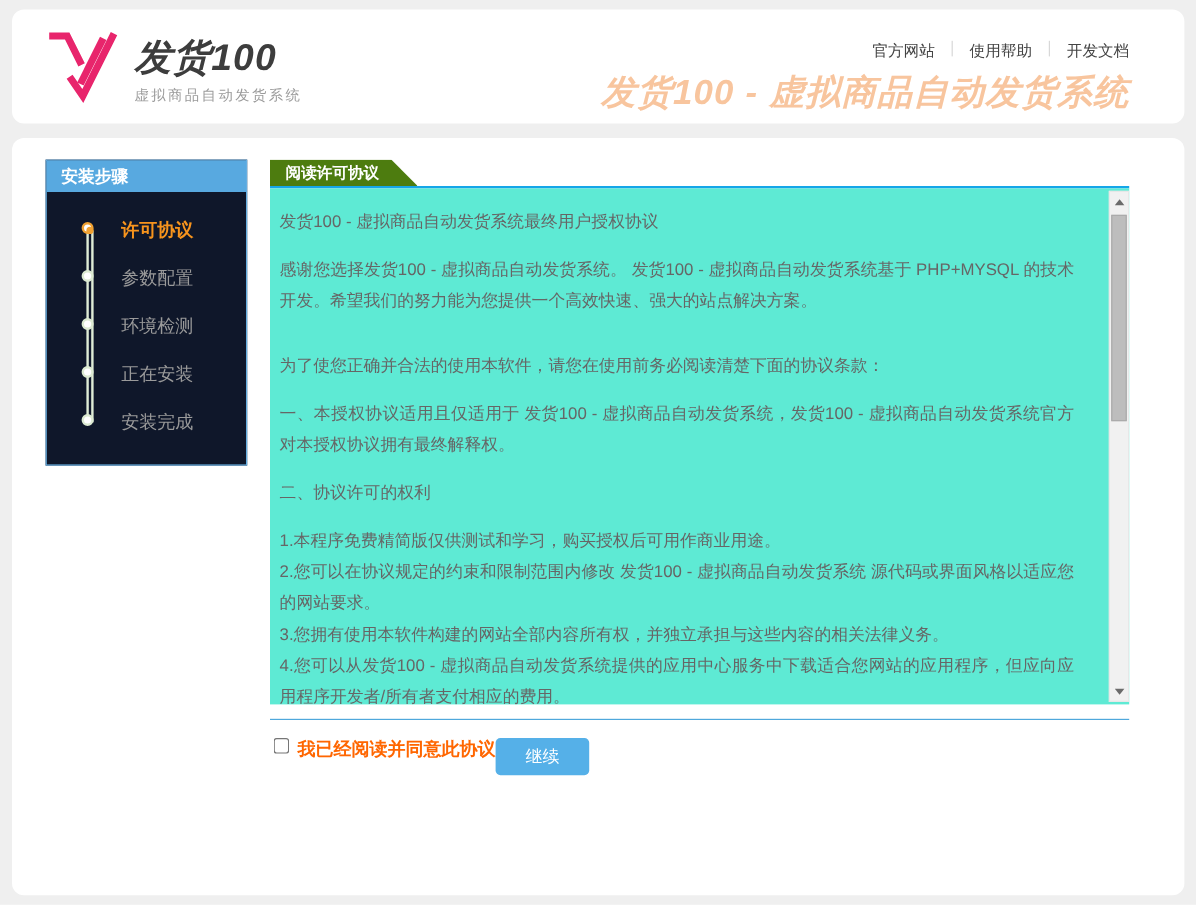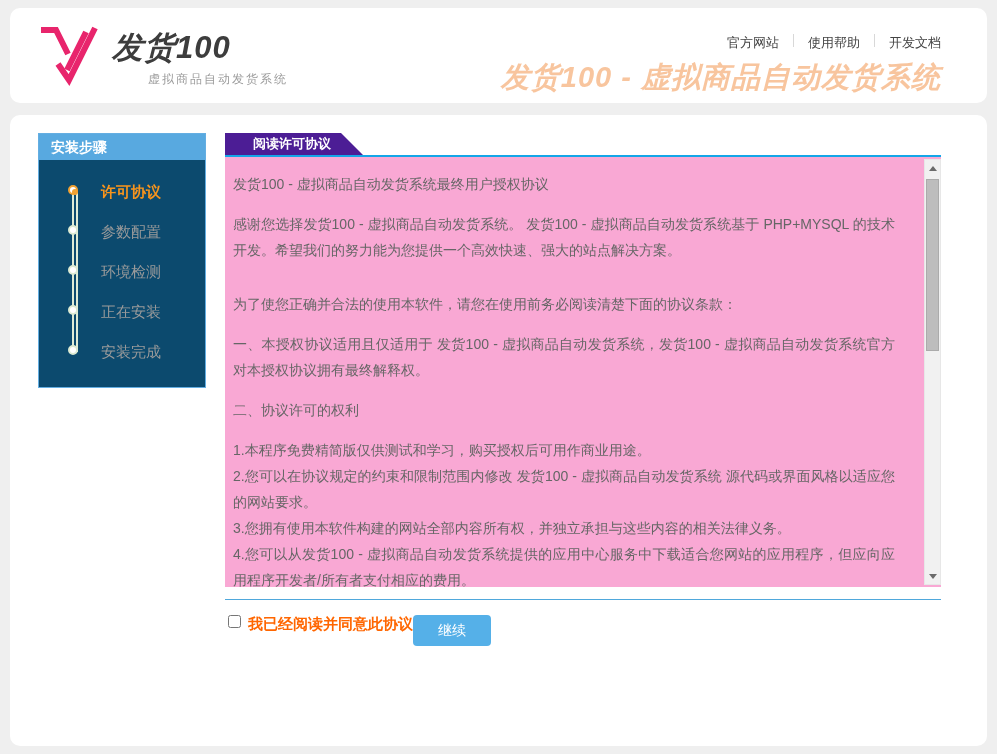--- a/index.html
+++ b/index.html
@@ -21,21 +21,21 @@
     position: absolute; left: 26px; top: 14px;
     display: flex; align-items: flex-end;
   }
   .logo-mark { width: 64px; height: 66px; margin-right: 12px; }
   .logo-text { padding-top: 8px; }
   .logo-title {
     font-size: 31px; font-weight: 900; color: #3d3d3d;
     letter-spacing: 1px; font-style: italic; line-height: 34px;
   }
   .logo-subtitle {
-    font-size: 12px; color: #9b9b9b; letter-spacing: 2px; margin-top: 6px; margin-left: 36px;
+    font-size: 12px; color: #9b9b9b; letter-spacing: 2px; margin-top: 6px;
   }
   .top-nav {
     position: absolute; top: 26px; right: 46px;
     font-size: 13px; color: #444; display: flex; align-items: flex-start;
   }
   .top-nav a { color: #444; text-decoration: none; cursor: pointer; }
   .nav-sep {
     display: inline-block; width: 1px; height: 13px;
     background: #d8d8d8; margin: 0 14px;
   }
@@ -48,21 +48,21 @@
   
   .main-card {
     position: absolute; left: 10px; top: 115px;
     width: 977px; height: 631px;
     background: #ffffff; border-radius: 10px;
   }
 
   
   .sidebar {
     position: absolute; left: 28px; top: 18px;
-    width: 168px; border: 1px solid #64aee2; background: #0c4a6e;
+    width: 168px; border: 1px solid #64aee2; background: #0f172a;
   }
   .sidebar-header {
     height: 26px; line-height: 26px; padding-left: 12px;
     background: #58a9e0; color: #ffffff;
     font-size: 14px; font-weight: bold;
   }
   .steps { position: relative; padding: 12px 0 15px; }
   .timeline {
     position: absolute; left: 33px; top: 32px;
     width: 6px; height: 160px;
@@ -80,28 +80,28 @@
     width: 6px; height: 6px; border-radius: 50%; background: #f0a132;
   }
   .step-label { margin-left: 62px; font-size: 15px; color: #9a9a9a; }
   .step.active .step-label { color: #f7941d; font-weight: bold; }
 
   
   .content { position: absolute; left: 215px; top: 18px; width: 716px; }
   .tab {
     position: relative; z-index: 2;
     display: inline-block; height: 22px; line-height: 22px;
-    padding: 0 32px 0 28px;
-    background: #4c1d95; color: #fff;
+    padding: 0 32px 0 13px;
+    background: #4d7c0f; color: #fff;
     font-size: 13px; font-weight: bold;
     clip-path: polygon(0 0, calc(100% - 22px) 0, 100% 100%, 0 100%);
   }
   .blue-line { height: 2px; background: #14a6e8; width: 100%; }
 
-  .license-box { position: relative; height: 430px; overflow: hidden; background: #f9a8d4; }
+  .license-box { position: relative; height: 430px; overflow: hidden; background: #5eead4; }
   .license-text { padding: 14px 46px 0 8px; }
   .license-text p {
     font-size: 14px; color: #666; line-height: 26px; margin: 0;
     text-align: justify;
   }
   .license-text p:empty { height: 14px; }
 
   
   .v-scrollbar {
     position: absolute; top: 2px; right: 0;

